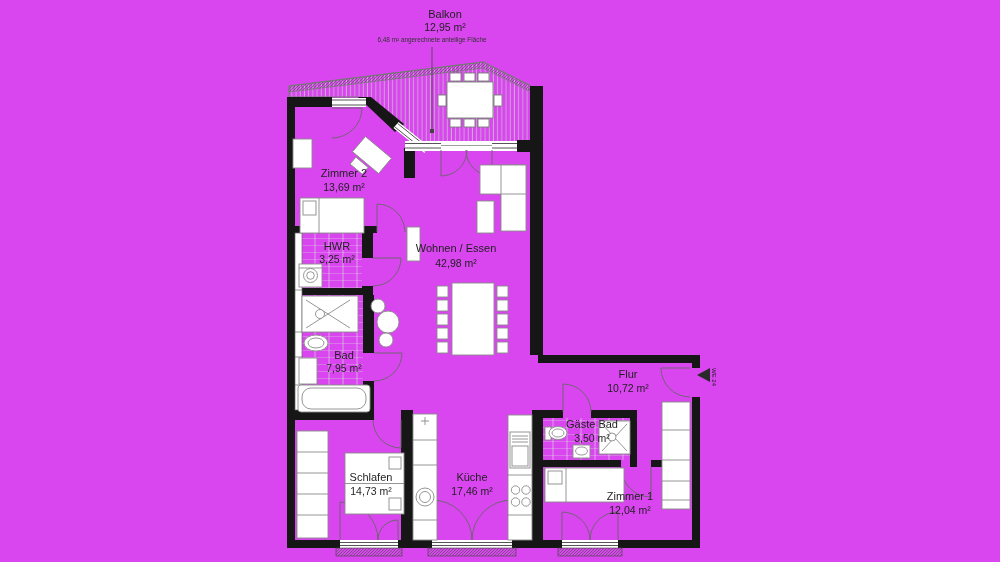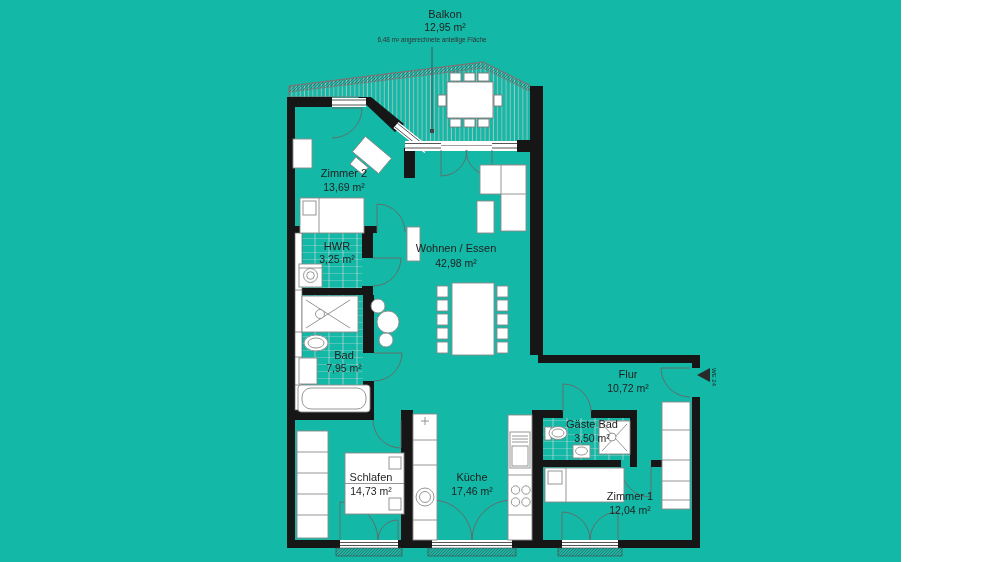--- a/index.html
+++ b/index.html
@@ -1,16 +1,16 @@
 <!DOCTYPE html>
 <html><head>
 <meta charset="utf-8">
 <style>
   html,body{margin:0;padding:0;background:#ffffff;}
-  .canvas{position:relative;width:901px;height:562px;background:#14b8a6;overflow:hidden;
+  .canvas{position:relative;width:1000px;height:562px;background:#d946ef;overflow:hidden;
           font-family:"Liberation Sans", sans-serif;}
   svg text{font-family:"Liberation Sans", sans-serif;fill:#1f1f1f;}
   .room-name{font-size:11px;}
   .room-area{font-size:10.5px;}
   .note{font-size:6.4px;fill:#333;}
   .we-label{font-size:6px;fill:#1f1f1f;}
 </style>
 </head>
 <body>
 

